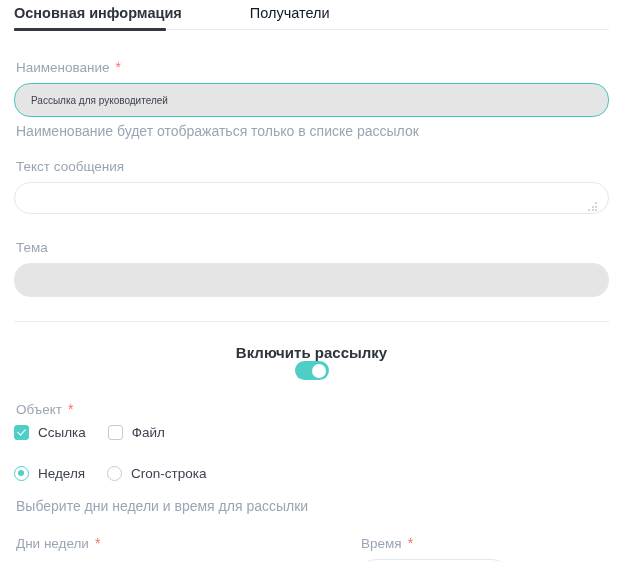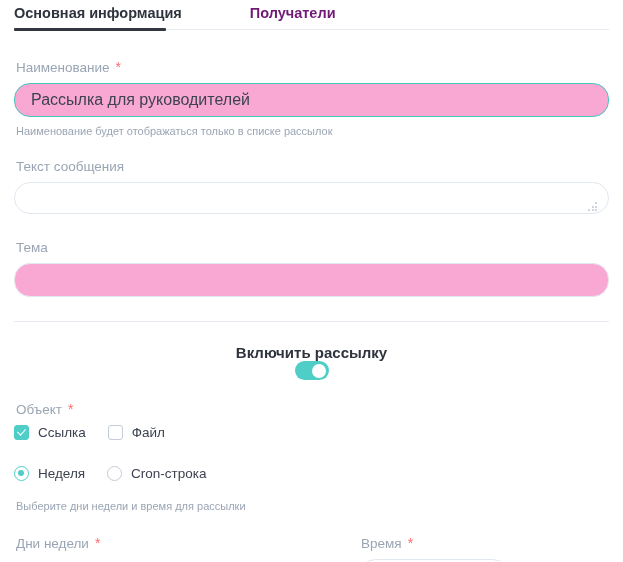--- a/index.html
+++ b/index.html
@@ -33,22 +33,22 @@
     margin-right: 24px;
     cursor: pointer;
     white-space: nowrap;
     position: relative;
   }
   .tab.active {
     color: #2e333d;
     font-weight: 600;
   }
   .tab.inactive {
-    color: #701a75;
-    font-weight: 700;
+    color: #0f172a;
+    font-weight: 400;
   }
   .tab-underline-track {
     position: absolute;
     left: 14px;
     right: 14px;
     top: 29px;
     height: 1px;
     background: #e7ecf2;
   }
   .tab-underline-active {
@@ -74,35 +74,35 @@
     display: flex;
     align-items: flex-start;
   }
   .req {
     color: #ff6b6b;
     margin-left: 6px;
     font-size: 14px;
     line-height: 14px;
   }
   .hint {
-    font-size: 11px;
+    font-size: 14px;
     color: #9aa5b4;
     line-height: 15px;
     margin: 7px 0 0 2px;
   }
 
   .input {
     box-sizing: border-box;
     width: 595px;
     height: 32px;
     border-radius: 16px;
     border: 1px solid #e2e8f0;
-    background: #f9a8d4;
+    background: #e5e5e5;
     padding: 16px 16px;
-    font-size: 16px;
+    font-size: 10px;
     font-family: "Liberation Sans", sans-serif;
     color: #3c4250;
     outline: none;
   }
   .input::placeholder { color: #b8c2ce; }
   .input.focused {
     border: 1px solid #45c7c0;
   }
   .textarea-wrap {
     position: relative;

